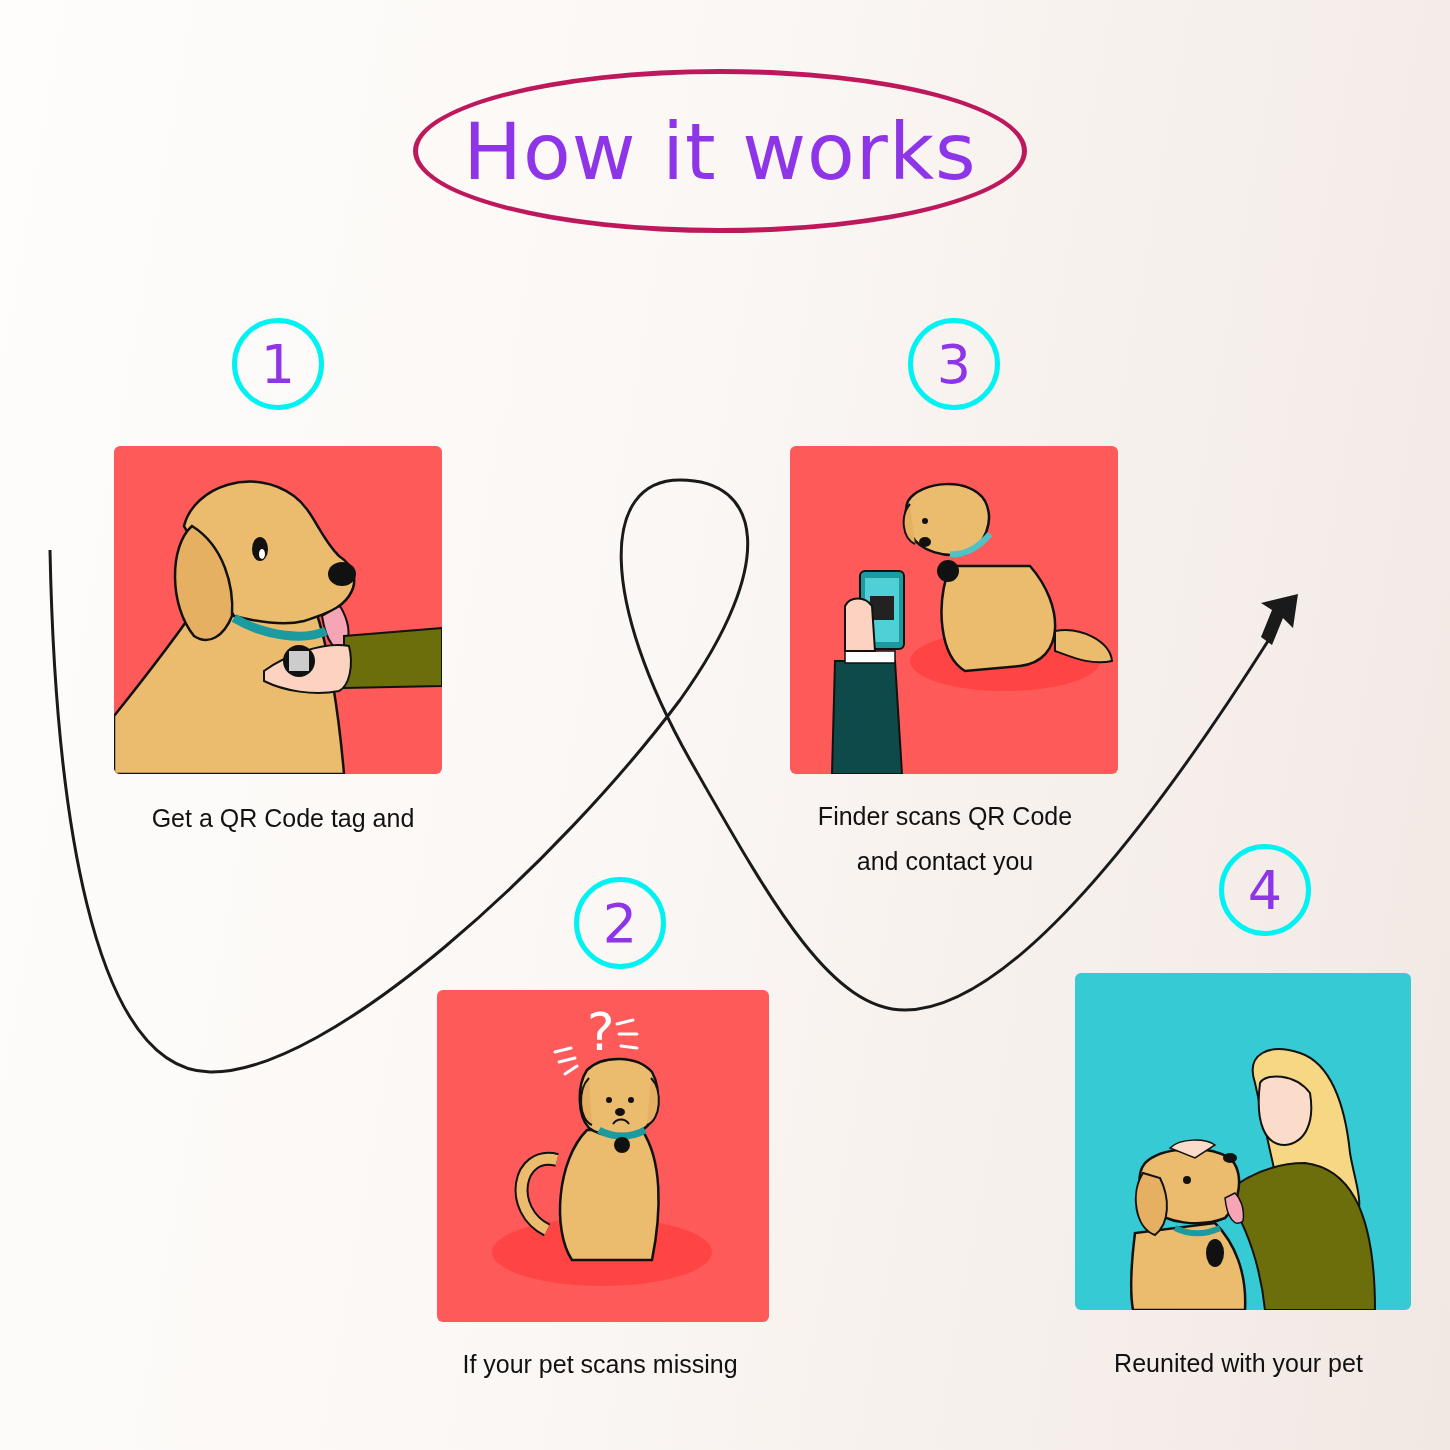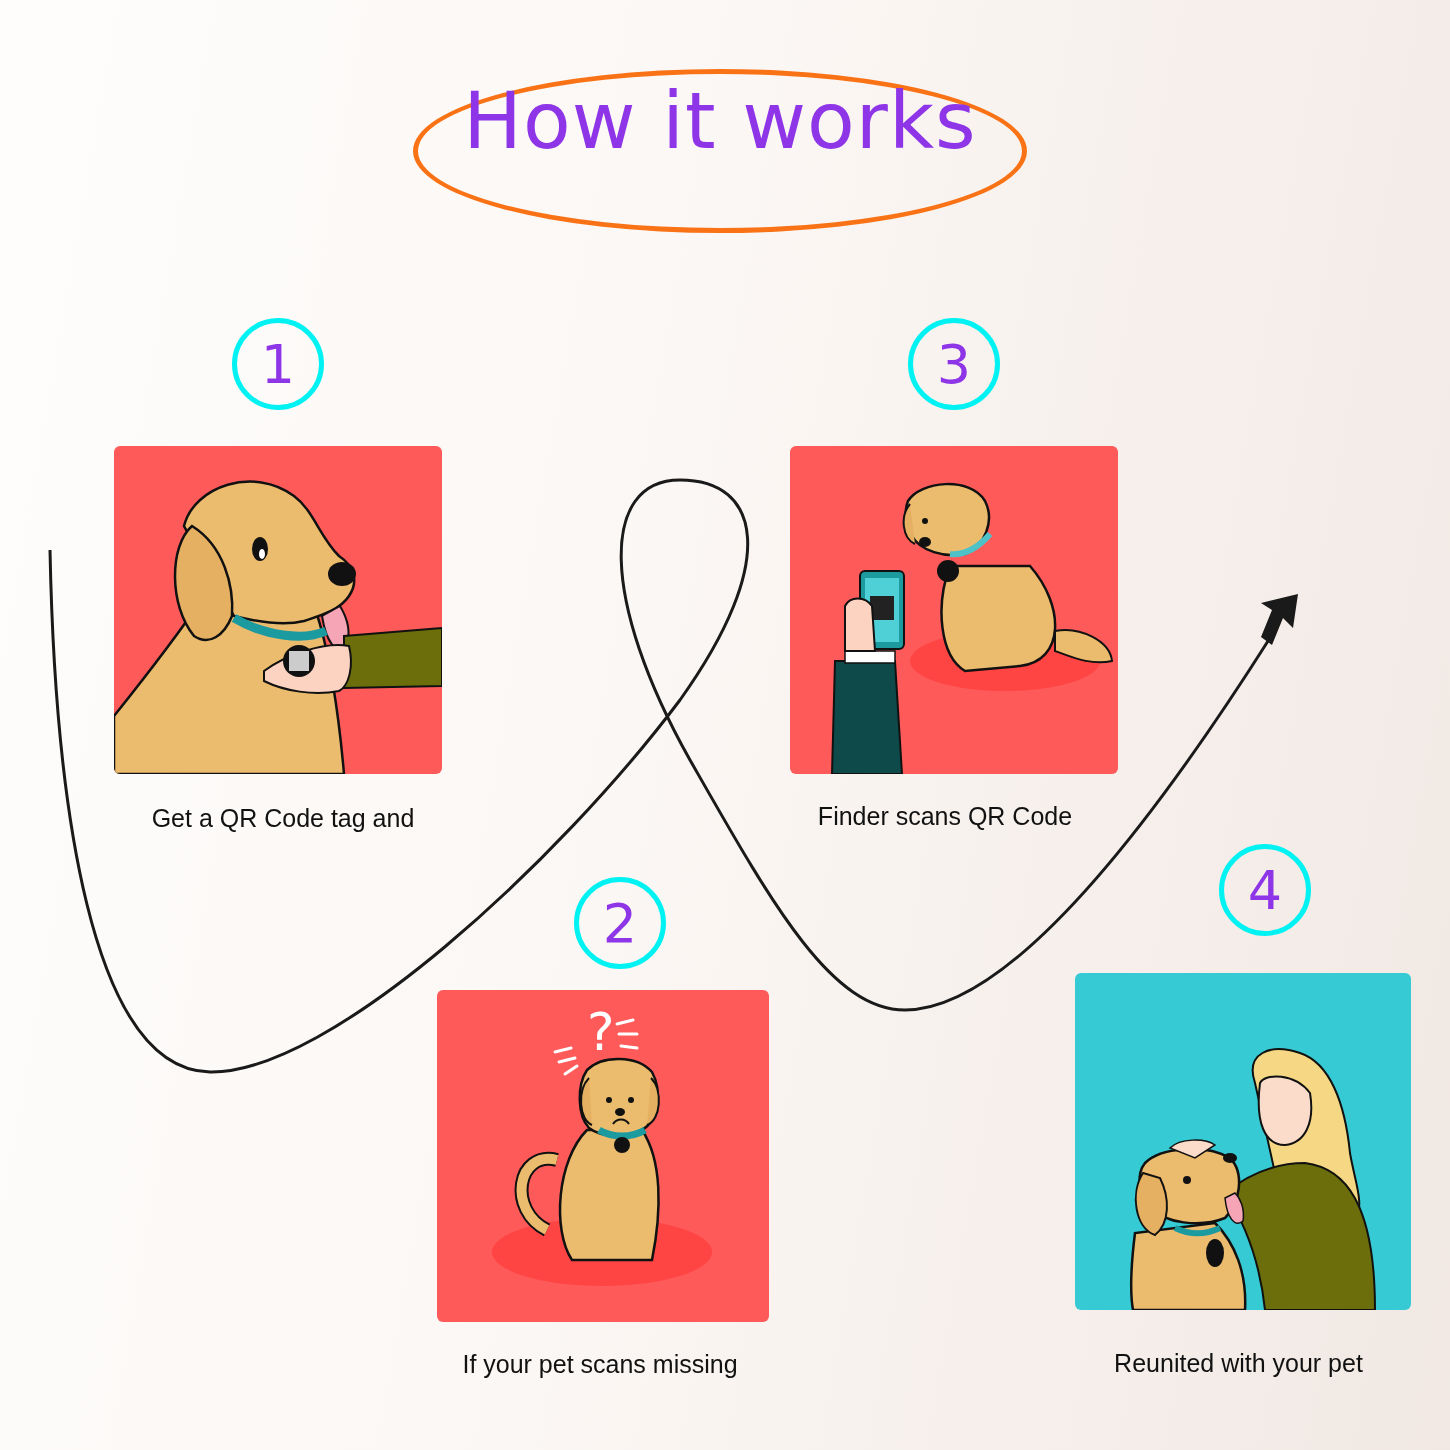--- a/index.html
+++ b/index.html
@@ -4,22 +4,22 @@
   <style>
     html, body { margin: 0; padding: 0; }
     body {
       width: 1450px; height: 1450px; overflow: hidden; position: relative;
       background: linear-gradient(100deg, #fefdfc 0%, #fbf7f4 45%, #f1e8e3 100%);
       font-family: "DejaVu Sans", sans-serif;
     }
     .abs { position: absolute; }
     .title-oval {
       left: 413px; top: 69px; width: 614px; height: 164px;
-      border: 5px solid #f97316; border-radius: 50%;
-      display: flex; justify-content: center;
+      border: 5px solid #be185d; border-radius: 50%;
+      display: flex; align-items: center; justify-content: center;
       box-sizing: border-box;
     }
     .title-text {
       color: #8f35e8; font-size: 78px; font-family: "DejaVu Sans", sans-serif;
       letter-spacing: 1px; margin-top: 2px;
     }
     .step-circle {
       width: 92px; height: 92px; border: 5px solid #00f2f2; border-radius: 50%;
       box-sizing: border-box; display: flex; align-items: center; justify-content: center;
       color: #8f35e8; font-size: 54px;
@@ -141,20 +141,21 @@
 
     <rect x="70" y="125" width="44" height="78" rx="5" fill="#1c9a9e" stroke="#111" stroke-width="2"></rect>
     <rect x="75" y="132" width="34" height="64" fill="#4fd0d6"></rect>
     <rect x="80" y="150" width="24" height="24" fill="#222"></rect>
 
     <path d="M55 160 C 60 150, 75 150, 82 160 L 85 205 L 55 205 Z" fill="#fbd3c0" stroke="#111" stroke-width="2"></path>
   </svg>
 </div>
 <div class="abs caption" style="left:780px; top:794px; width:330px;">
   <div>Finder scans QR Code</div>
+  <div>and contact you</div>
 </div>
 
 <div class="abs step-circle" style="left:1219px; top:844px;">
   <span>4</span>
 </div>
 <div class="abs card" style="left:1075px; top:973px; width:336px; height:337px; background:#36cbd4;">
   <svg width="336" height="337" viewBox="0 0 336 337">
 
     <path d="M180 110 C 170 80, 195 70, 225 80 C 255 90, 270 130, 275 180 C 280 210, 290 230, 280 250 L 200 200 Z" fill="#f6d884" stroke="#111" stroke-width="2"></path>
 

